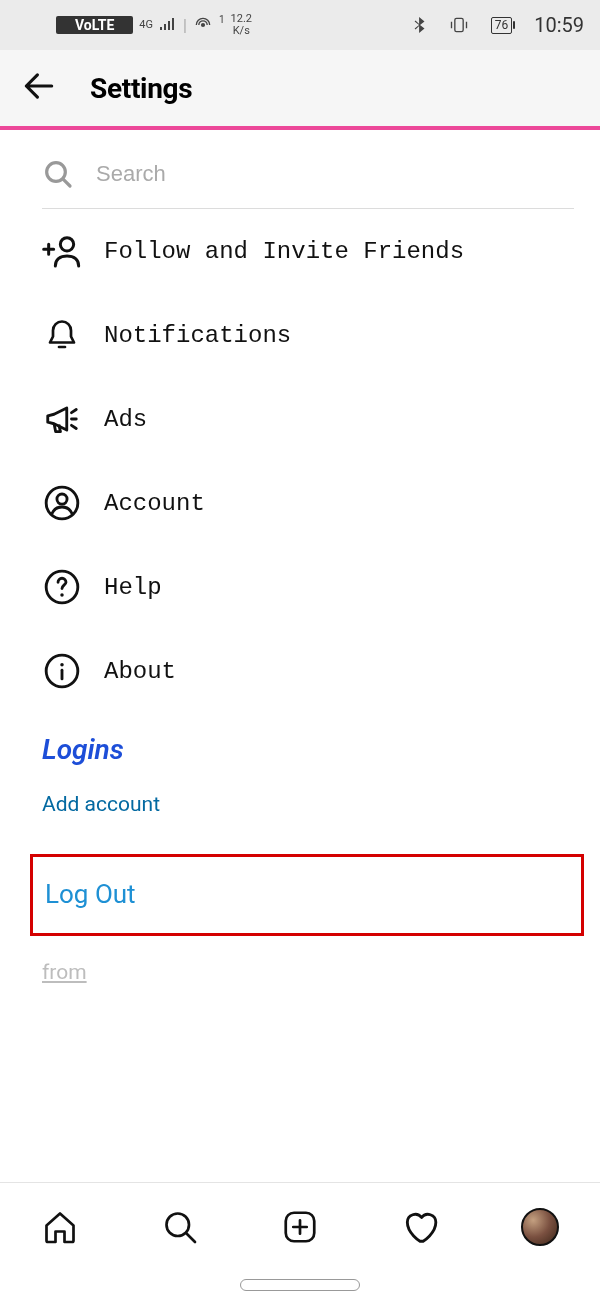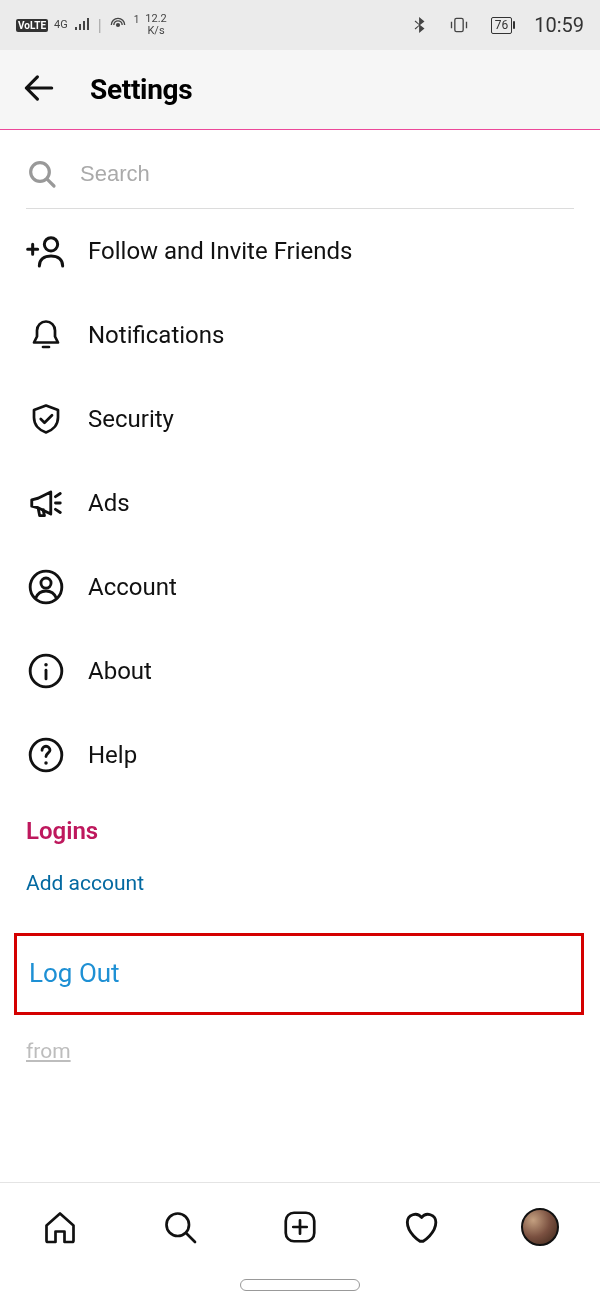--- a/index.html
+++ b/index.html
@@ -3,41 +3,41 @@
   <meta charset="utf-8">
   <style>
     * { box-sizing: border-box; margin: 0; padding: 0; }
     html, body { width: 600px; height: 1300px; font-family: -apple-system, BlinkMacSystemFont, "Segoe UI", Roboto, sans-serif; background: #fff; overflow: hidden; }
     .screen { width: 600px; height: 1300px; display: flex; flex-direction: column; position: relative; }
 
     
     .status-bar { height: 50px; background: #ebebeb; display: flex; align-items: center; justify-content: space-between; padding: 0 16px; font-size: 16px; color: #333; }
     .status-left { display: flex; align-items: center; gap: 6px; }
     .status-right { display: flex; align-items: center; gap: 22px; }
-    .volte-badge { background: #333; color: #fff; font-size: 10px; font-weight: bold; padding: 1px 2px; border-radius: 2px; }
+    .volte-badge { background: #333; color: #fff; font-size: 14px; font-weight: bold; padding: 1px 19px; border-radius: 2px; margin-left: 40px; }
     .status-text-sm { font-size: 11px; line-height: 1.05; color: #444; display: flex; flex-direction: column; align-items: center; }
     .battery-box { border: 1.5px solid #333; border-radius: 2px; padding: 0 3px; font-size: 12px; height: 17px; display: flex; align-items: center; position: relative; }
     .battery-box::after { content:""; position:absolute; right:-4px; top:50%; transform:translateY(-50%); width:2px; height:8px; background:#333; border-radius:1px; }
 
     
-    .header { height: 80px; background: #f6f6f6; display: flex; align-items: center; padding: 0 20px; border-bottom: 1px solid #ec4899; }
+    .header { height: 80px; background: #f6f6f6; display: flex; align-items: center; padding: 0 20px; border-bottom: 4px solid #ec4899; }
     .header-title { font-size: 28px; font-weight: 700; margin-left: 32px; letter-spacing: -0.3px; }
 
     
-    .content { flex: 1; overflow-y: auto; background: #fff; padding-top: 28px; }
+    .content { flex: 1; overflow-y: auto; background: #fff; padding-top: 28px; margin-left: 16px; }
 
     .search-wrap { margin: 0 26px; display: flex; align-items: center; gap: 22px; padding-bottom: 18px; border-bottom: 1px solid #dcdcdc; }
     .search-input { border: none; outline: none; font-size: 22px; color: #333; flex: 1; background: transparent; }
     .search-input::placeholder { color: #aaa; }
 
-    .menu-item { display: flex; align-items: center; gap: 22px; padding: 22px 26px; cursor: pointer; }
+    .menu-item { display: flex; align-items: center; gap: 22px; padding: 22px 26px; cursor: pointer; font-family: Liberation Mono, monospace; }
     .menu-icon { width: 40px; height: 40px; display: flex; align-items: center; justify-content: center; flex-shrink: 0; }
     .menu-label { font-size: 24px; color: #111; }
 
-    .section-title { font-size: 24px; font-weight: 600; margin: 20px 26px 26px; color: #be185d; }
+    .section-title { font-size: 28px; font-weight: 600; margin: 20px 26px 26px; color: #1d4ed8; font-style: italic; }
 
     .link-item { font-size: 21px; color: #0369a1; margin: 16px 26px 38px; cursor: pointer; }
 
     .logout-wrap { border: 3px solid #d40000; margin: 0 16px 0 14px; padding: 22px 12px 24px; }
     .logout-text { font-size: 26px; color: #1e90d4; }
 
     .footer-text { color: #bdbdbd; font-size: 21px; margin: 24px 26px 0; text-decoration: underline; }
 
     
     .bottom-nav { height: 88px; border-top: 1px solid #e4e4e4; display: flex; justify-content: space-around; align-items: center; background: #fff; }
@@ -124,29 +124,20 @@
       <span class="menu-icon">
         <svg width="36" height="36" viewBox="0 0 24 24">
             <path d="M12 3a6 6 0 016 6v4l2 4H4l2-4V9a6 6 0 016-6z" stroke="#111" stroke-width="1.8" fill="none" stroke-linejoin="round"></path>
             <path d="M10 20h4" stroke="#111" stroke-width="1.8" stroke-linecap="round"></path>
           </svg>
       </span>
       <span class="menu-label">Notifications</span>
     </div>
 
 
-    <div class="menu-item">
-      <span class="menu-icon">
-        <svg width="36" height="36" viewBox="0 0 24 24">
-            <path d="M12 3l8 3v5c0 5-3.5 8.5-8 10-4.5-1.5-8-5-8-10V6l8-3z" stroke="#111" stroke-width="1.8" fill="none" stroke-linejoin="round"></path>
-            <path d="M8.5 12l2.5 2.5L16 9.5" stroke="#111" stroke-width="1.8" fill="none" stroke-linecap="round" stroke-linejoin="round"></path>
-          </svg>
-      </span>
-      <span class="menu-label">Security</span>
-    </div>
 
     <div class="menu-item">
       <span class="menu-icon">
         <svg width="38" height="38" viewBox="0 0 24 24">
             <path d="M3 10v4l4 1 8 4V5l-8 4-4 1z" stroke="#111" stroke-width="1.8" fill="none" stroke-linejoin="round"></path>
             <path d="M7 15l1 5h3l-1-4.5" stroke="#111" stroke-width="1.8" fill="none" stroke-linejoin="round"></path>
             <path d="M18 8l3-2M18 12h3M18 16l3 2" stroke="#111" stroke-width="1.8" stroke-linecap="round"></path>
           </svg>
       </span>
       <span class="menu-label">Ads</span>
@@ -160,36 +151,36 @@
             <path d="M5.5 19c1.2-3 3.8-4.5 6.5-4.5s5.3 1.5 6.5 4.5" stroke="#111" stroke-width="1.8" fill="none"></path>
           </svg>
       </span>
       <span class="menu-label">Account</span>
     </div>
 
     <div class="menu-item">
       <span class="menu-icon">
         <svg width="38" height="38" viewBox="0 0 24 24">
             <circle cx="12" cy="12" r="10" stroke="#111" stroke-width="1.8" fill="none"></circle>
+            <path d="M9.5 9a2.5 2.5 0 115 0c0 1.5-2.5 2-2.5 4" stroke="#111" stroke-width="1.8" fill="none" stroke-linecap="round"></path>
+            <circle cx="12" cy="17" r="1.1" fill="#111"></circle>
+          </svg>
+      </span>
+      <span class="menu-label">Help</span>
+    </div>
+
+    <div class="menu-item">
+      <span class="menu-icon">
+        <svg width="38" height="38" viewBox="0 0 24 24">
+            <circle cx="12" cy="12" r="10" stroke="#111" stroke-width="1.8" fill="none"></circle>
             <circle cx="12" cy="8" r="1.1" fill="#111"></circle>
             <path d="M12 11.5V17" stroke="#111" stroke-width="1.8" stroke-linecap="round"></path>
           </svg>
       </span>
       <span class="menu-label">About</span>
-    </div>
-
-    <div class="menu-item">
-      <span class="menu-icon">
-        <svg width="38" height="38" viewBox="0 0 24 24">
-            <circle cx="12" cy="12" r="10" stroke="#111" stroke-width="1.8" fill="none"></circle>
-            <path d="M9.5 9a2.5 2.5 0 115 0c0 1.5-2.5 2-2.5 4" stroke="#111" stroke-width="1.8" fill="none" stroke-linecap="round"></path>
-            <circle cx="12" cy="17" r="1.1" fill="#111"></circle>
-          </svg>
-      </span>
-      <span class="menu-label">Help</span>
     </div>
 
     <div class="section-title">Logins</div>
 
     <div class="link-item">Add account</div>
 
     <div class="logout-wrap">
       <span class="logout-text">Log Out</span>
     </div>
 

